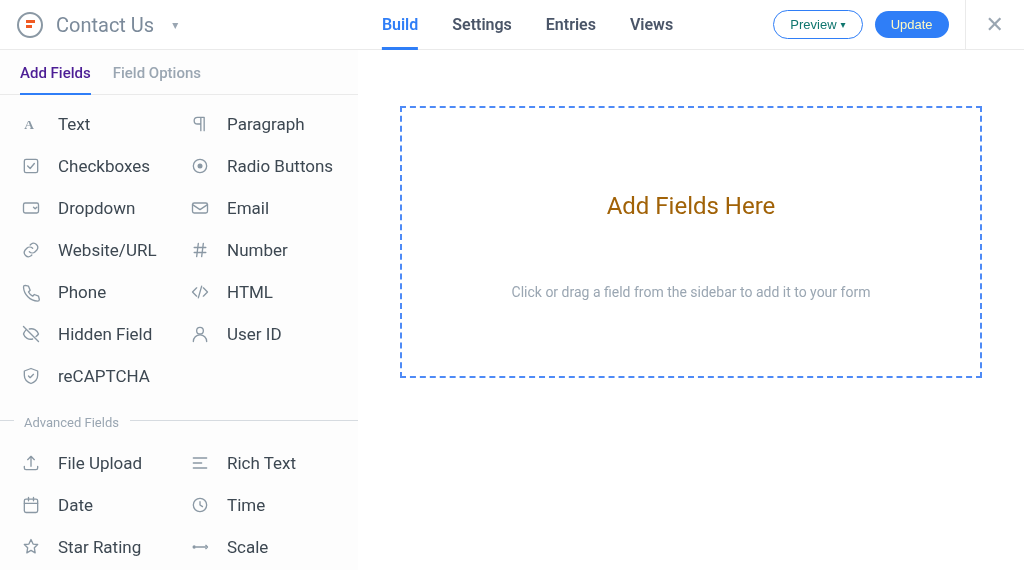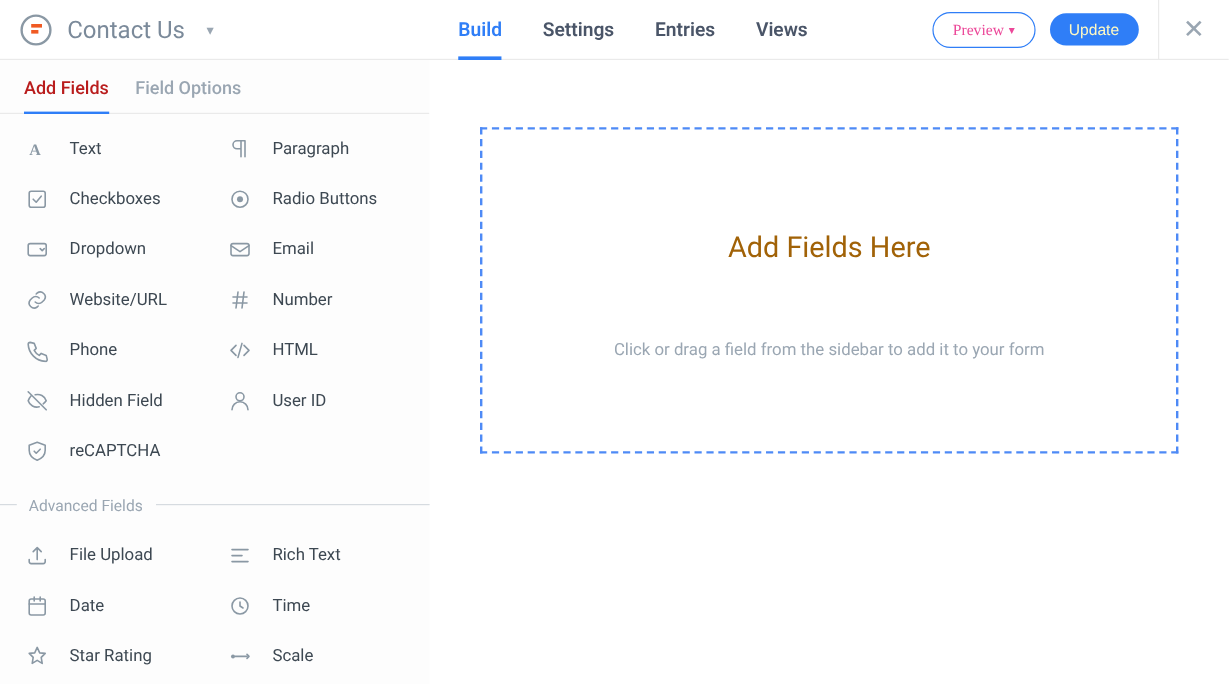--- a/index.html
+++ b/index.html
@@ -72,23 +72,22 @@
     font-size: 13px;
     font-weight: 500;
     border-radius: 18px;
     padding: 6px 16px;
     cursor: pointer;
     border: none;
     display: inline-flex; align-items: center; gap: 4px;
   }
   .btn-outline {
     background: #fff;
-    color: #ec4899;
+    color: #0f766e;
     border: 1px solid #2f7ef7;
-    font-family: Liberation Serif, serif;
   }
   .btn-primary {
     background: #2f7ef7;
     color: #fef9c3;
   }
   .close-x {
     color: #9aa6b2;
     font-size: 22px;
     cursor: pointer;
     padding: 0 4px 0 8px;
@@ -119,21 +118,21 @@
   }
   .sidebar-tab {
     font-size: 15px;
     font-weight: 500;
     color: #9aa6b2;
     padding-bottom: 12px;
     cursor: pointer;
     position: relative;
   }
   .sidebar-tab.active {
-    color: #b91c1c;
+    color: #4c1d95;
   }
   .sidebar-tab.active::after {
     content: "";
     position: absolute;
     left: 0; right: 0; bottom: -1px;
     height: 2px;
     background: #2f7ef7;
   }
   .fields-panel {
     flex: 1;
@@ -152,21 +151,21 @@
     padding: 10px 10px;
     cursor: pointer;
     border-radius: 4px;
   }
   .field-icon {
     width: 22px; height: 22px;
     display: flex; align-items: center; justify-content: center;
     color: #8a98a4;
   }
   .field-label {
-    font-size: 14px;
+    font-size: 17px;
     color: #3d4852;
     font-weight: 400;
   }
   .section-header {
     font-size: 13px;
     color: #9aa6b2;
     padding: 10px 20px 4px 24px;
     position: relative;
   }
   .section-header::before {

